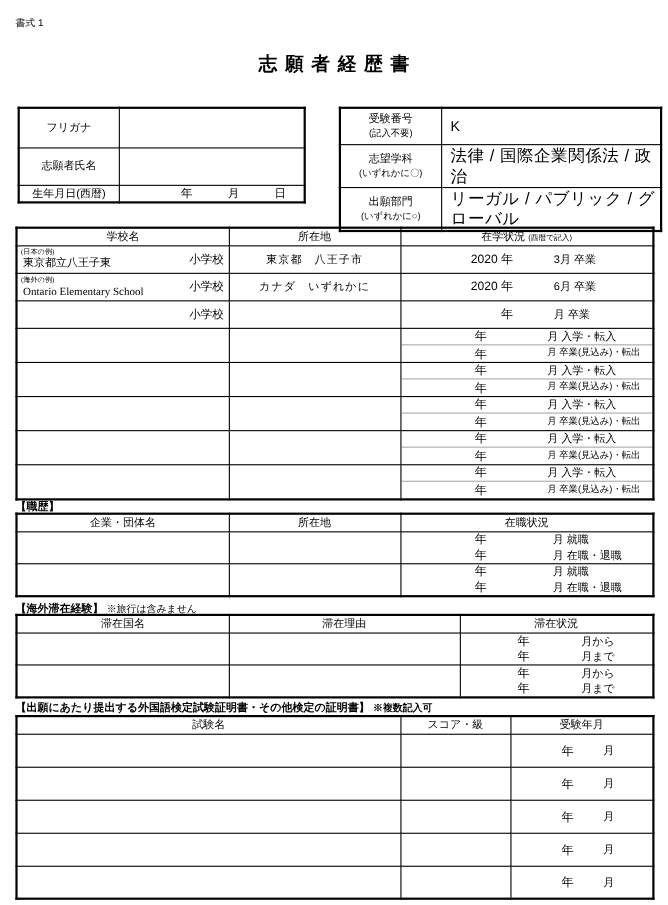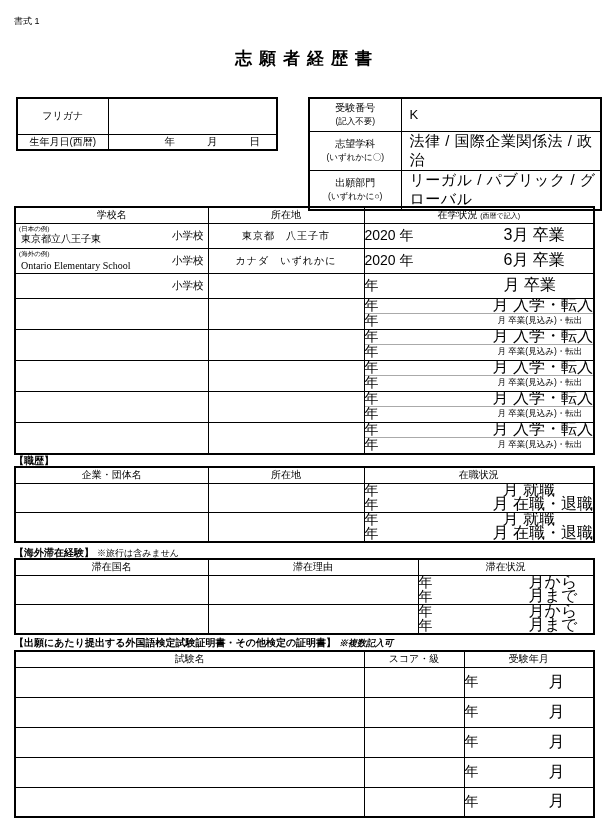--- a/index.html
+++ b/index.html
@@ -28,21 +28,21 @@
   .val-opts { font-size:15px; padding-left:8px; letter-spacing:0.5px; }
   tr.rh36 { height:36px; } tr.rh34 { height:34px; } tr.rh26 { height:14px; }
   tr.rh33 { height:33px; } tr.rh32 { height:32px; }
   .birth-val { display:flex; padding-left:40px; }
   .birth-val span { flex:1; text-align:center; font-size:10.5px; }
 
   
   .sec-heading { position:absolute; left:14px; font-size:9.5px; white-space:nowrap; }
   .sec-title { font-weight:700; font-size:10px; }
   .sec-note { font-size:9px; margin-left:3px; }
-  .sec-note.bold { font-weight:700;font-style:italic; }
+  .sec-note.bold { font-weight:700; }
 
   
   .main-tbl { position:absolute; left:14px; width:579px; }
   th { text-align:center; }
   .hdr-note { font-size:7px; }
   tr.rh16 { height:16px; } tr.rh25 { height:25px; } tr.rh28 { height:28px; } tr.rh30 { height:30px; }
 
   #edu-table col.c1, #emp-table col.c1, #ovs-table col.c1 { width:193px; }
   #edu-table col.c2, #emp-table col.c2 { width:156px; }
   #edu-table col.c3, #emp-table col.c3 { width:230px; }
@@ -56,22 +56,22 @@
   .tag { position:absolute; top:1px; left:3px; font-size:6.5px; font-family:"Liberation Serif","DejaVu Serif",serif; }
   .school-name { position:absolute; bottom:2px; left:5px; font-size:10px; white-space:nowrap;
                  font-family:"Liberation Serif","DejaVu Serif",serif; }
   .suffix { position:absolute; top:50%; right:4px; transform:translateY(-50%); font-size:10.5px; }
   .serif-center { text-align:center; font-family:"Liberation Serif","DejaVu Serif",serif; letter-spacing:1px; }
 
   .status-cell { vertical-align:middle; }
   .status-cell .sline { display:flex; align-items:center; height:15px; }
   .status-cell.single .sline { height:100%; }
   .status-cell .sline.divided { border-bottom:1px solid #aaa; }
-  .yr { text-align:left; font-size:14px; white-space:nowrap; }
-  .rest { font-size:16px; white-space:nowrap; }
+  .yr { text-align:right; font-size:11px; white-space:nowrap; }
+  .rest { font-size:10px; white-space:nowrap; }
   .rest.small { font-size:8.5px; }
 
   #edu-table .entry .yr { width:78px; }
   #edu-table .entry .rest { margin-left:55px; }
   #edu-table .grad .yr { width:102px; }
   #edu-table .grad .rest { margin-left:37px; }
   #emp-table .yr { width:78px; }
   #emp-table .rest { margin-left:60px; }
   #emp-table .sline { height:14px; }
   #ovs-table .yr { width:63px; }
@@ -100,20 +100,24 @@
   <table id="personal-left" class="boxed">
     <colgroup>
         <col class="c-lbl">
         <col>
       </colgroup>
     <tbody>
         <tr class="rh36">
       <td class="lbl">フリガナ</td>
       <td class="val"></td>
     </tr>
+    <tr class="rh34">
+      <td class="lbl">志願者氏名</td>
+      <td class="val"></td>
+    </tr>
     <tr class="rh26">
       <td class="lbl">生年月日(西暦)</td>
       <td>
         <div class="birth-val">
           <span>年</span>
           <span>月</span>
           <span>日</span>
         </div>
       </td>
     </tr>

